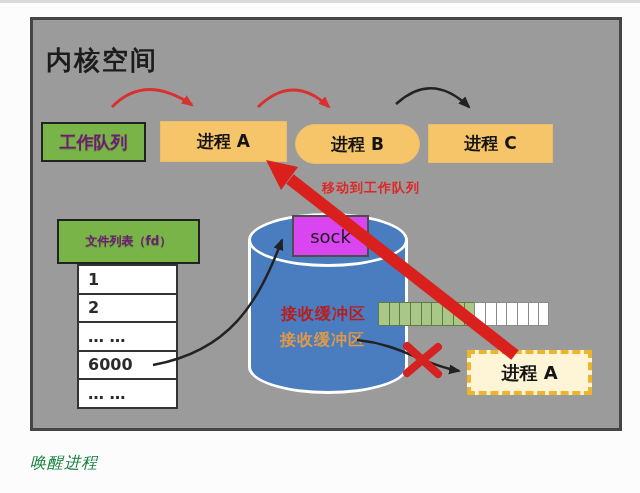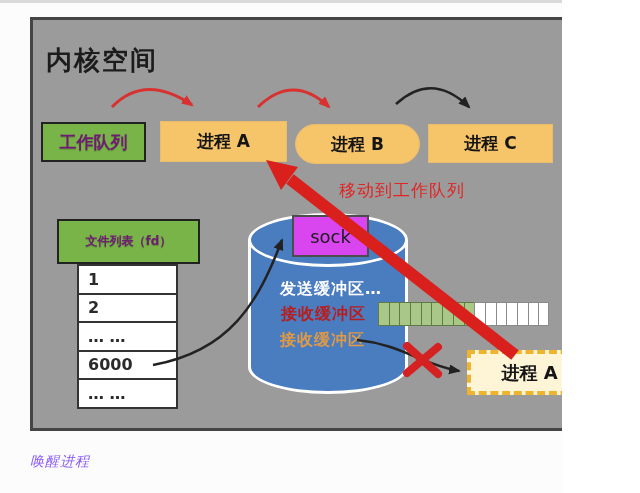--- a/index.html
+++ b/index.html
@@ -1,18 +1,18 @@
 <!DOCTYPE html>
 <html><head>
 <meta charset="utf-8">
 <style>
   html,body{margin:0;padding:0;}
   .page{
     position:relative;
-    width:562px;height:493px;
+    width:640px;height:493px;
     background:#fcfcfc;
     border-top:3px solid #d9d9d9;
     box-sizing:border-box;
     font-family:"DejaVu Sans","Liberation Sans",sans-serif;
     overflow:hidden;
   }
   .abs{position:absolute;box-sizing:border-box;}
   .kernel-box{
     left:30px;top:14px;width:592px;height:414px;
     background:#9b9b9b;border:3px solid #454545;
@@ -32,21 +32,21 @@
   .proc{
     background:#f6c469;border:1px solid #e9bd6a;
     color:#151515;font-weight:bold;font-size:17px;
     display:flex;align-items:center;justify-content:center;
   }
   .proc-a{left:160px;top:118px;width:127px;height:41px;}
   .proc-b{left:295px;top:121px;width:125px;height:40px;border-radius:20px;}
   .proc-c{left:428px;top:121px;width:125px;height:39px;}
   .move-note{
     left:322px;top:176px;
-    color:#e02525;font-weight:normal;font-size:17px;letter-spacing:1px;margin-left:17px;
+    color:#e02525;font-weight:bold;font-size:13px;letter-spacing:1px;
   }
   .fd-table{
     left:77px;top:261px;width:101px;
     background:#fff;border:2px solid #333;
   }
   .fd-row{
     height:26.5px;border-bottom:2px solid #333;
     font-size:16px;font-weight:bold;color:#2a2a2a;
     display:flex;align-items:center;padding-left:9px;
   }
@@ -76,21 +76,21 @@
   .buffer-strip .cell:last-child{border-right:1px solid #8a8a8a;}
   .dashed-proc{
     left:467px;top:347px;width:125px;height:45px;
     background:#fdf5d6;border:4px dashed #efb42e;
     color:#151515;font-weight:bold;font-size:18px;
     display:flex;align-items:center;justify-content:center;
     z-index:4;
   }
   .caption{
     left:30px;top:450px;
-    font-style:italic;font-size:14px;color:#8b5cf6;
+    font-style:italic;font-size:16px;color:#15803d;
     font-family:"Liberation Serif","DejaVu Serif",serif;
     letter-spacing:1px;
   }
   .arrow-layer{
     left:0;top:0;width:640px;height:493px;
     z-index:6;pointer-events:none;
   }
 </style>
 </head>
 <body>
@@ -114,21 +114,20 @@
     <div class="fd-row">… …</div>
     <div class="fd-row">6000</div>
     <div class="fd-row">… …</div>
   </div>
 
   <div class="abs cyl cyl-bottom"></div>
   <div class="abs cyl cyl-body"></div>
   <div class="abs cyl cyl-top"></div>
 
   <div class="abs sock-box">sock</div>
-  <div class="abs cyl-label send-label">发送缓冲区…</div>
   <div class="abs cyl-label recv-label">接收缓冲区</div>
   <div class="abs cyl-label wait-label">接收缓冲区</div>
 
   <div class="abs buffer-strip">
       <div class="cell filled"></div>
       <div class="cell filled"></div>
       <div class="cell filled"></div>
       <div class="cell filled"></div>
       <div class="cell filled"></div>
       <div class="cell filled"></div>

